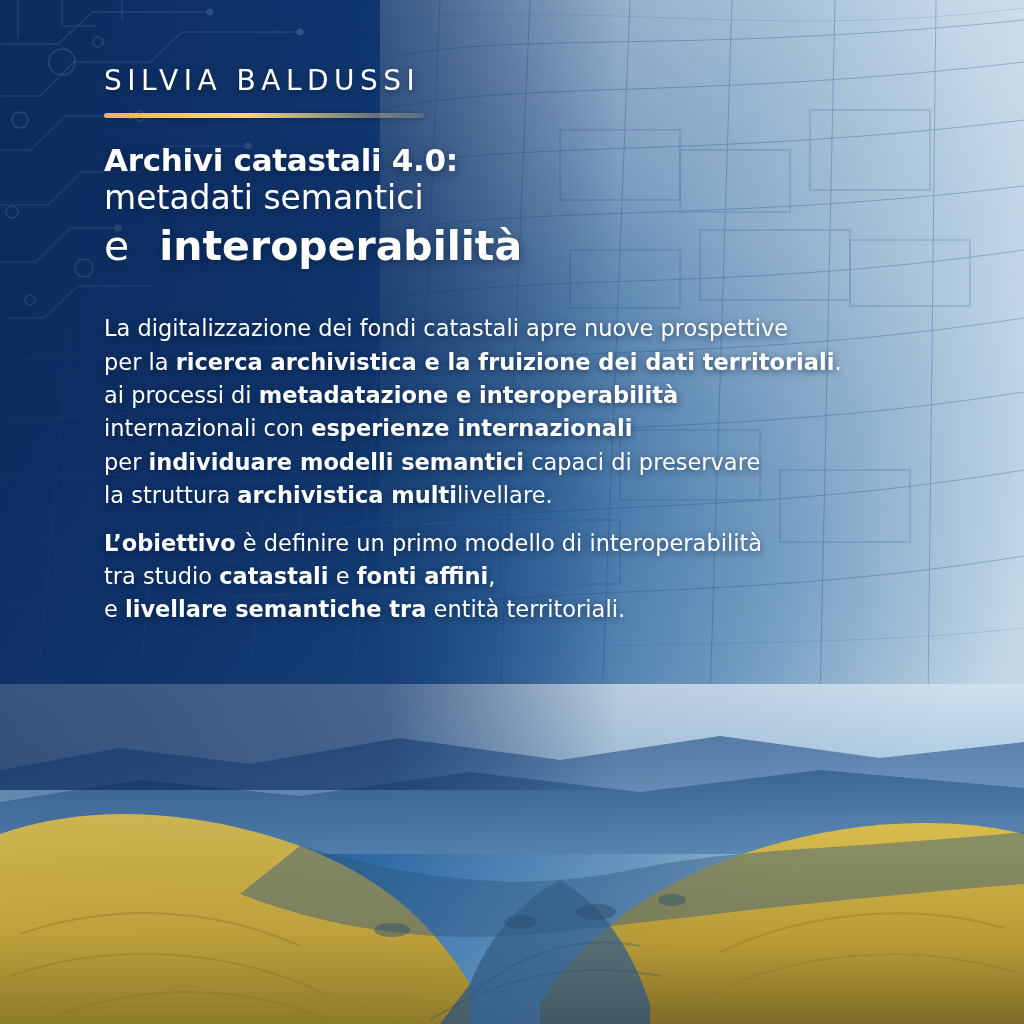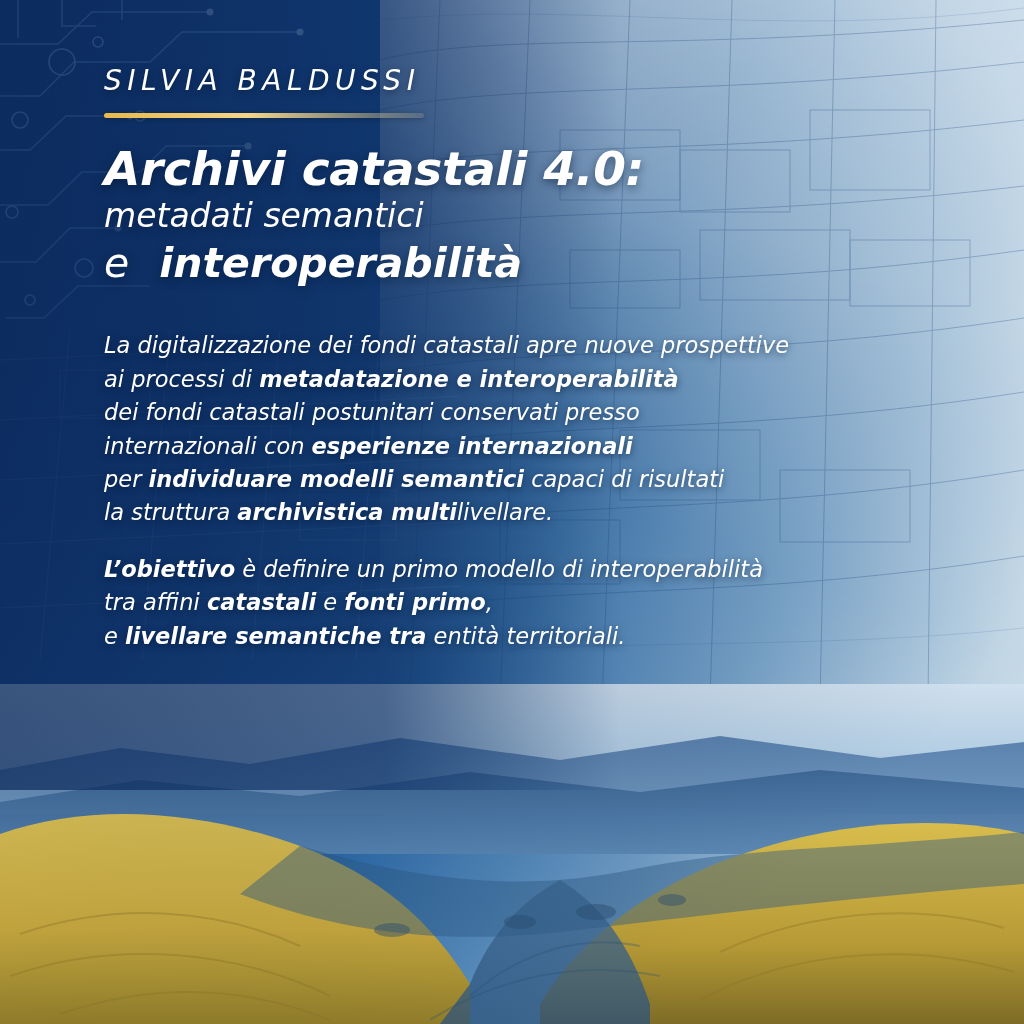--- a/index.html
+++ b/index.html
@@ -67,42 +67,41 @@
     background: linear-gradient(90deg, rgba(12,42,92,0.72) 0%, rgba(14,48,100,0.62) 62%, rgba(18,56,110,0.0) 100%);
     pointer-events: none;
   }
 
   
   .content {
     position: absolute;
     inset: 0;
     padding: 64px 0 4px 104px;
     box-sizing: border-box;
-    font-style: italic;
   }
 
   .author {
     font-size: 28px;
     letter-spacing: 5.5px;
     font-weight: 400;
     color: #ffffff;
     text-shadow: 0 2px 6px rgba(4,22,50,.55);
   }
   .rule {
     margin-top: 16px;
     width: 320px;
     height: 5px;
     border-radius: 3px;
     background: linear-gradient(90deg, #e8b94b 0%, #f3d589 45%, rgba(243,213,137,0.15) 100%);
     box-shadow: 0 1px 5px rgba(0,0,0,.25);
   }
 
   .title-wrap { margin-top: 26px; }
   .title-line-1 {
-    font-size: 47px;
+    font-size: 31px;
     font-weight: 700;
     letter-spacing: -0.3px;
     line-height: 1.08;
     text-shadow: 0 3px 10px rgba(4,22,50,.55);
   }
   .title-line-2 {
     font-size: 33px;
     font-weight: 400;
     line-height: 1.28;
     text-shadow: 0 3px 10px rgba(4,22,50,.5);
@@ -120,21 +119,21 @@
     width: 740px;
   }
   .para {
     font-size: 22.5px;
     line-height: 1.485;
     font-weight: 400;
     text-shadow: 0 2px 7px rgba(4,22,50,.6);
     margin-top: 36px;
   }
   .para b { font-weight: 700; }
-  .para + .para { margin-top: 23px; }
+  .para + .para { margin-top: 14px; }
   .para .ln { display: block; }
 </style>
 </head>
 <body>
 
 <div class="poster">
 
   <div class="bg-base"></div>
 
   <div class="bg-map"></div>
@@ -289,28 +288,28 @@
     <div class="title-wrap">
       <div class="title-line-1">Archivi catastali 4.0:</div>
       <div class="title-line-2">metadati semantici</div>
       <div class="title-line-3"><span>e </span><b>interoperabilità</b></div>
     </div>
 
     <div class="body">
 
       <div class="para">
         <span class="ln">La digitalizzazione dei fondi catastali apre nuove prospettive</span>
+        <span class="ln"><span>per la </span><b>ricerca archivistica e la fruizione dei dati territoriali</b><span>.</span></span>
         <span class="ln"><span>ai processi di </span><b>metadatazione e interoperabilità</b></span>
-        <span class="ln">dei fondi catastali postunitari conservati presso</span>
         <span class="ln"><span>internazionali con </span><b>esperienze internazionali</b></span>
-        <span class="ln"><span>per </span><b>individuare modelli semantici</b><span> capaci di risultati</span></span>
+        <span class="ln"><span>per </span><b>individuare modelli semantici</b><span> capaci di preservare</span></span>
         <span class="ln"><span>la struttura </span><b>archivistica multi</b><span>livellare.</span></span>
       </div>
 
       <div class="para">
         <span class="ln"><b>L’obiettivo</b><span> è definire un primo modello di interoperabilità</span></span>
-        <span class="ln"><span>tra affini </span><b>catastali</b><span> e </span><b>fonti primo</b><span>,</span></span>
+        <span class="ln"><span>tra studio </span><b>catastali</b><span> e </span><b>fonti affini</b><span>,</span></span>
         <span class="ln"><span>e </span><b>livellare semantiche tra</b><span> entità territoriali.</span></span>
       </div>
 
     </div>
   </div>
 </div>
 
 </body></html>

